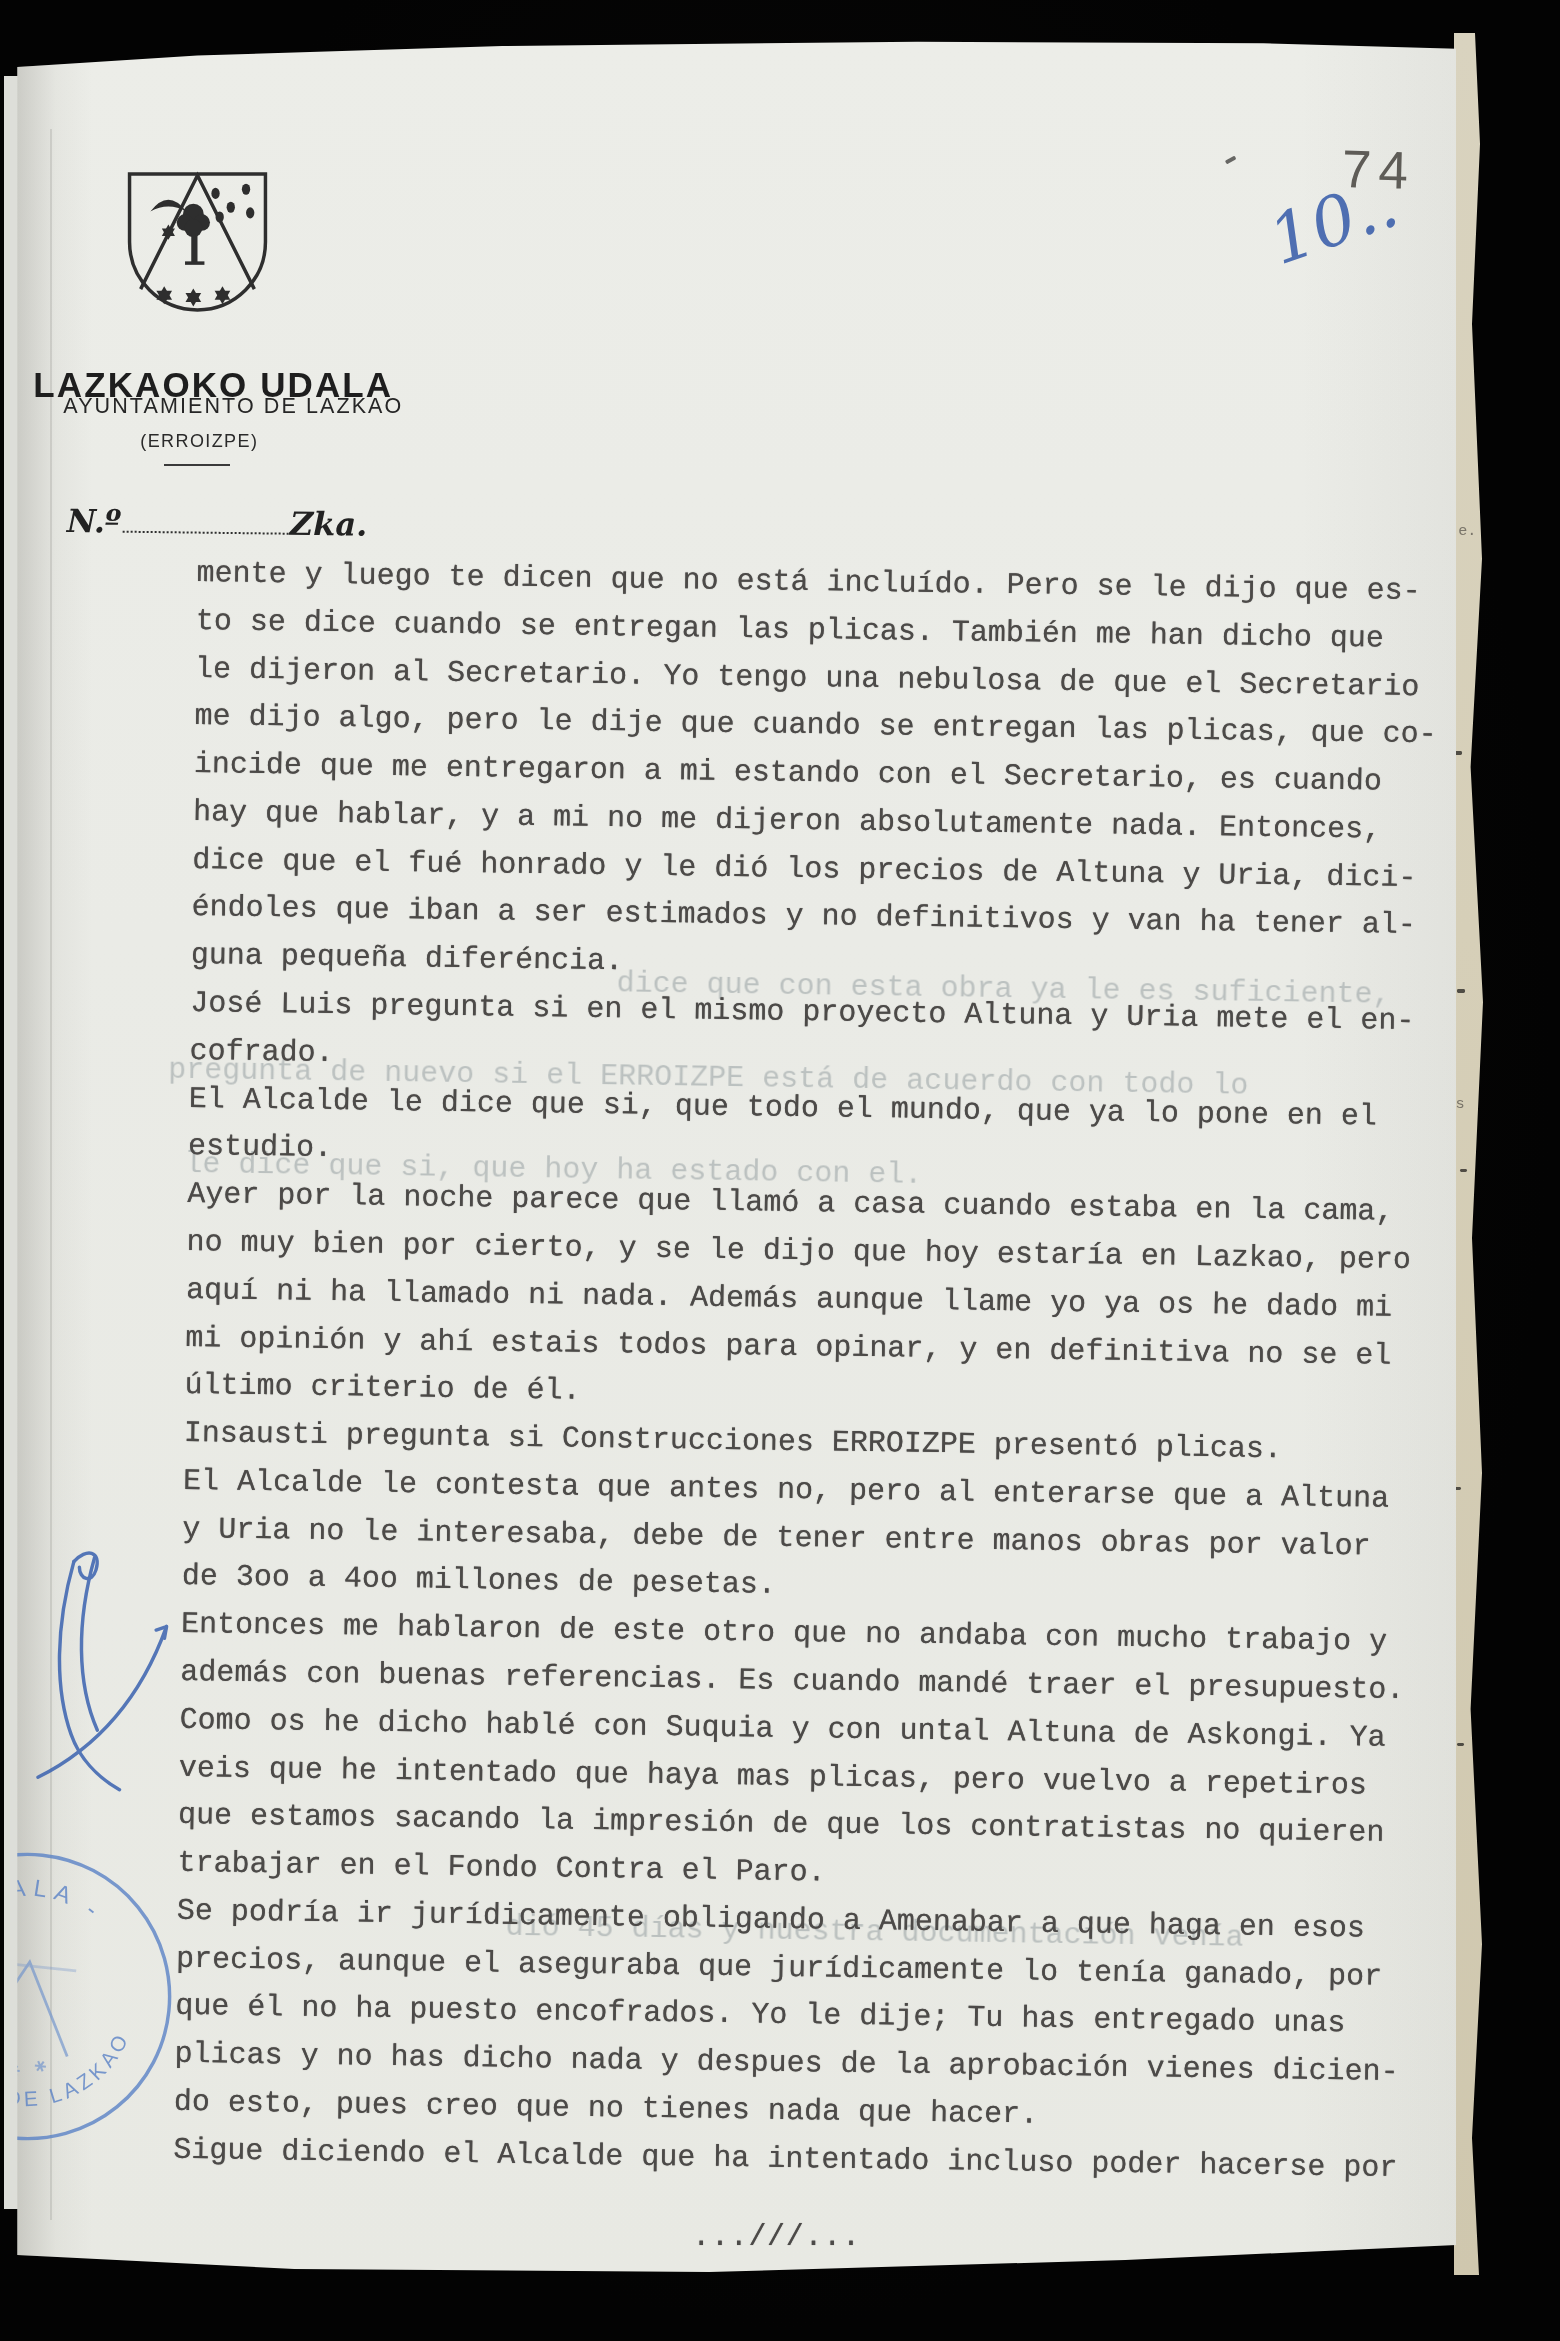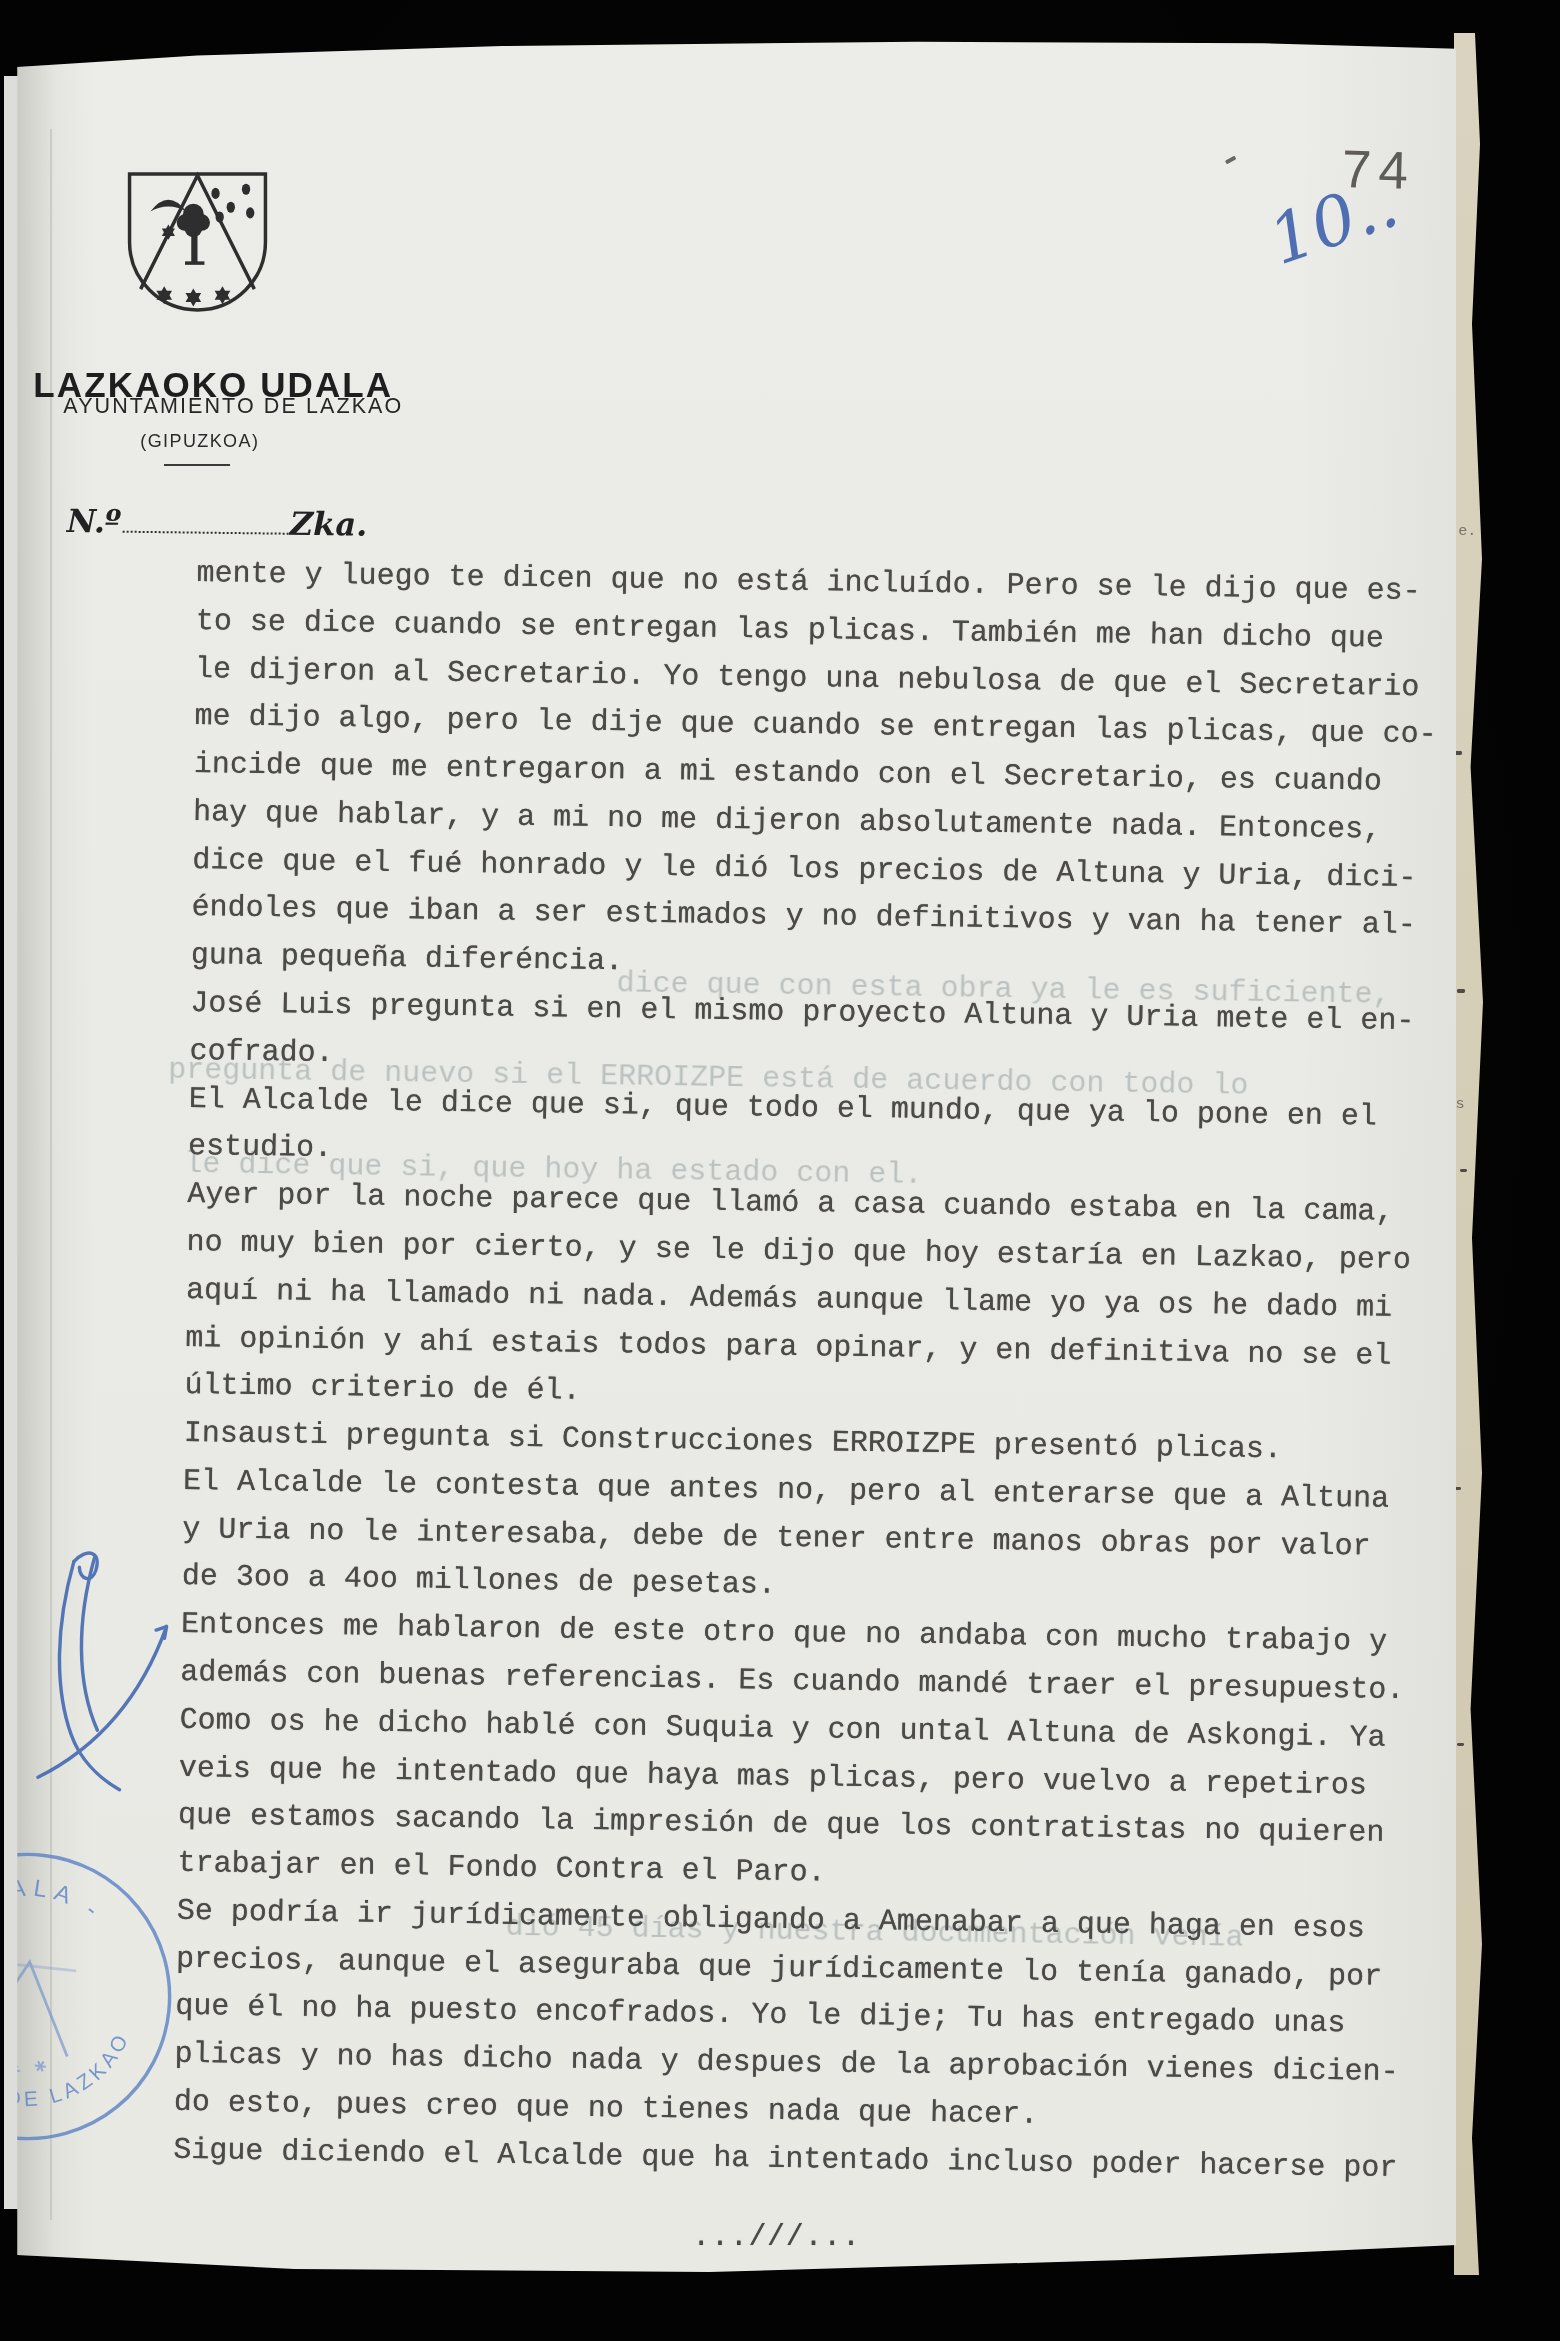--- a/index.html
+++ b/index.html
@@ -103,21 +103,21 @@
       <polygon points="58,198 46.7,178.5 69.3,178.5"></polygon>
       <polygon points="100,175 111.3,194.5 88.7,194.5"></polygon>
       <polygon points="100,201 88.7,181.5 111.3,181.5"></polygon>
       <polygon points="142,172 153.3,191.5 130.7,191.5"></polygon>
       <polygon points="142,198 130.7,178.5 153.3,178.5"></polygon>
     </g>
   </svg>
 
   <div class="org-title">LAZKAOKO UDALA</div>
   <div class="org-sub">AYUNTAMIENTO DE LAZKAO</div>
-  <div class="org-prov">(GIPUZKOA)</div>
+  <div class="org-prov">(ERROIZPE)</div>
   <div class="org-rule"></div>
 
   <div class="ref-line"><span>N.º</span><span class="leader"></span><span>Zka.</span></div>
 
   <div class="page-number">74</div>
   <div class="tick-mark"></div>
 
   <svg class="hand-number" width="180" height="132" viewBox="0 0 260 190">
     <text x="18" y="120" font-size="98" font-family="DejaVu Serif, serif" font-style="italic" fill="#2d54a6" opacity="0.82" transform="rotate(-19 110 90)">10..</text>
   </svg>

